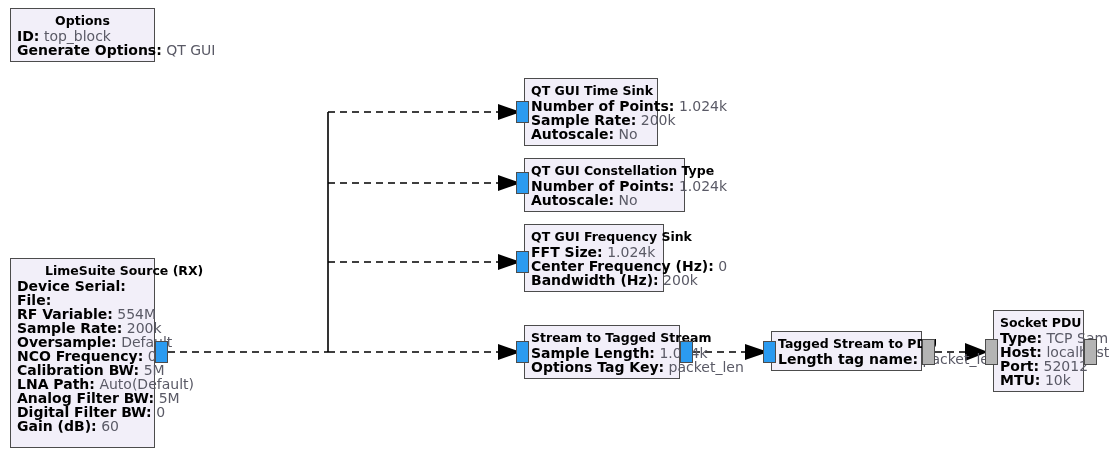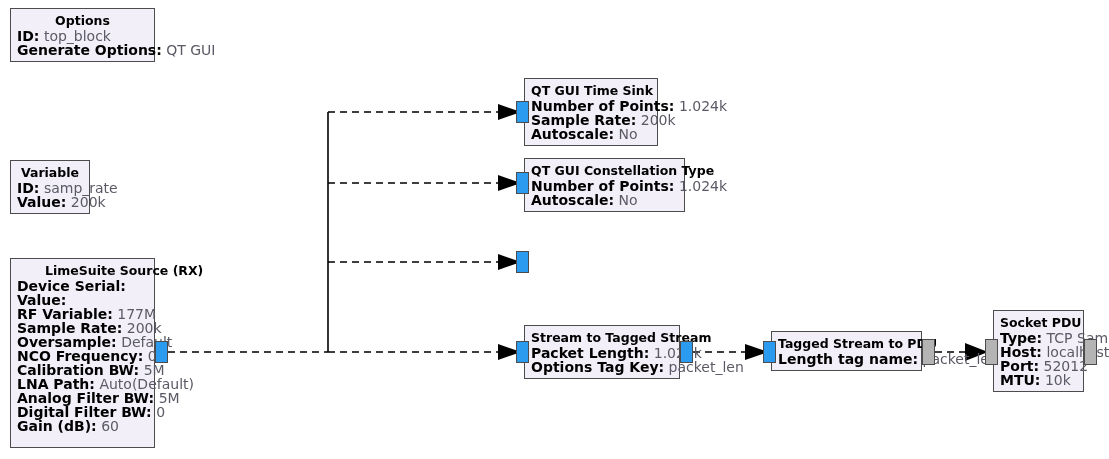--- a/index.html
+++ b/index.html
@@ -110,45 +110,34 @@
     <div class="prop">
       <span class="k">ID:</span>
       <span class="v">top_block</span>
     </div>
     <div class="prop">
       <span class="k">Generate Options:</span>
       <span class="v">QT GUI</span>
     </div>
   </div>
 
-  <div class="block" style="left:10px; top:160px; width:80px;">
-    <div class="blk-title">Variable</div>
-    <div class="prop">
-      <span class="k">ID:</span>
-      <span class="v">samp_rate</span>
-    </div>
-    <div class="prop">
-      <span class="k">Value:</span>
-      <span class="v">200k</span>
-    </div>
-  </div>
 
   <div class="block" style="left:10px; top:258px; width:145px; height:190px;">
     <div class="blk-title left">LimeSuite Source (RX)</div>
     <div class="prop">
       <span class="k">Device Serial:</span>
       <span class="v"></span>
     </div>
     <div class="prop">
-      <span class="k">Value:</span>
+      <span class="k">File:</span>
       <span class="v"></span>
     </div>
     <div class="prop">
       <span class="k">RF Variable:</span>
-      <span class="v">177M</span>
+      <span class="v">554M</span>
     </div>
     <div class="prop">
       <span class="k">Sample Rate:</span>
       <span class="v">200k</span>
     </div>
     <div class="prop">
       <span class="k">Oversample:</span>
       <span class="v">Default</span>
     </div>
     <div class="prop">
@@ -201,26 +190,41 @@
       <span class="k">Number of Points:</span>
       <span class="v">1.024k</span>
     </div>
     <div class="prop">
       <span class="k">Autoscale:</span>
       <span class="v">No</span>
     </div>
   </div>
   <div class="port stream" style="left:516px; top:172px;"></div>
 
+  <div class="block" style="left:524px; top:224px; width:140px;">
+    <div class="blk-title">QT GUI Frequency Sink</div>
+    <div class="prop">
+      <span class="k">FFT Size:</span>
+      <span class="v">1.024k</span>
+    </div>
+    <div class="prop">
+      <span class="k">Center Frequency (Hz):</span>
+      <span class="v">0</span>
+    </div>
+    <div class="prop">
+      <span class="k">Bandwidth (Hz):</span>
+      <span class="v">200k</span>
+    </div>
+  </div>
   <div class="port stream" style="left:516px; top:251px;"></div>
 
   <div class="block" style="left:524px; top:325px; width:156px;">
     <div class="blk-title">Stream to Tagged Stream</div>
     <div class="prop">
-      <span class="k">Packet Length:</span>
+      <span class="k">Sample Length:</span>
       <span class="v">1.024k</span>
     </div>
     <div class="prop">
       <span class="k">Options Tag Key:</span>
       <span class="v">packet_len</span>
     </div>
   </div>
   <div class="port stream" style="left:516px; top:341px;"></div>
   <div class="port stream" style="left:680px; top:341px;"></div>
 

